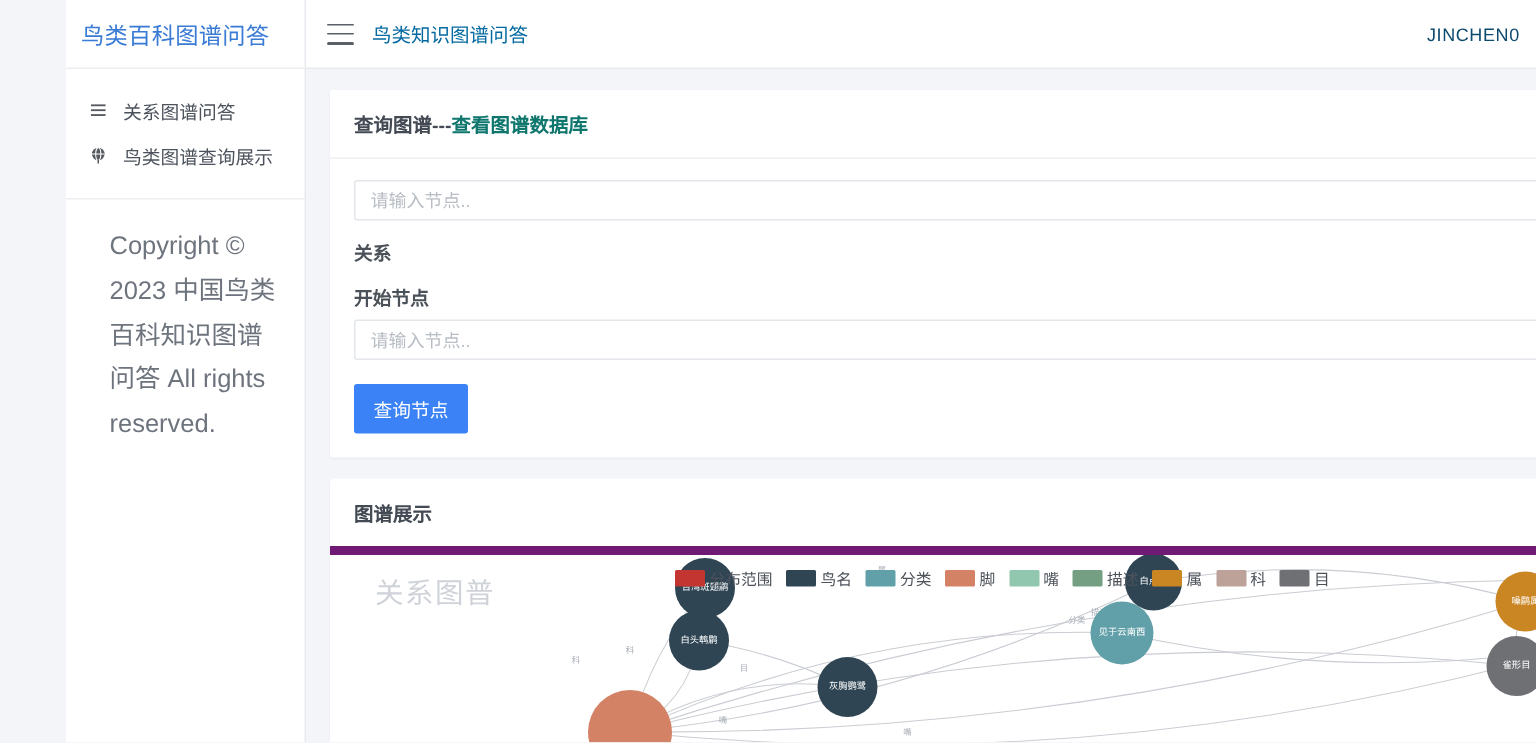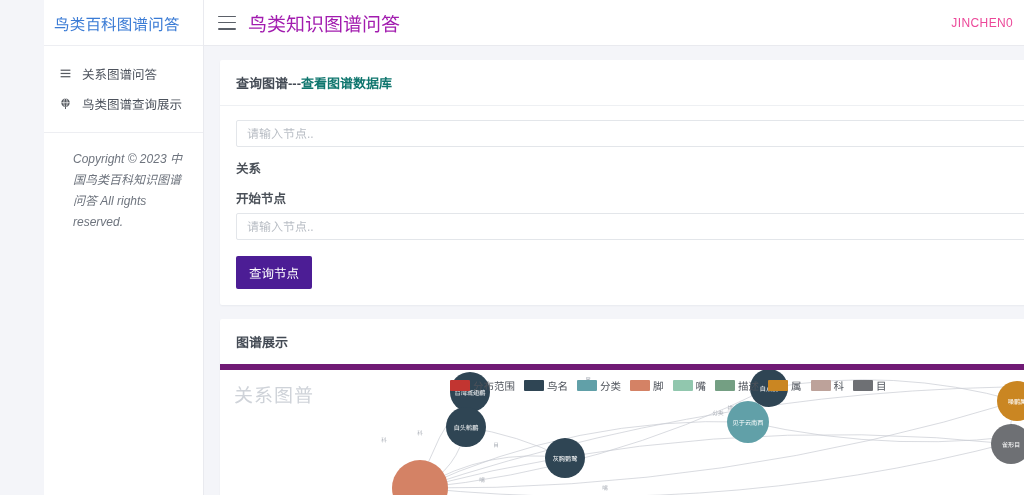--- a/index.html
+++ b/index.html
@@ -76,24 +76,23 @@
     font-size: 12.5px;
     color: #4c525c;
     white-space: nowrap;
   }
   .sidebar-sep {
     margin: 14px 0 0 0;
     border-top: 1px solid #edeef2;
   }
   .copyright {
     padding: 16px 14px 0 29px;
-    font-size: 12px;
+    font-size: 17px;
     line-height: 1.75;
     color: #6e747e;
-    font-style: italic;
   }
 
   
   .main {
     flex: 1;
     height: 495px;
     display: flex;
     flex-direction: column;
     background: #f4f5f9;
     overflow: hidden;
@@ -120,33 +119,33 @@
   .hamburger span {
     display: block;
     height: 1.5px;
     background: #5b6068;
     border-radius: 1px;
   }
   .hamburger span:nth-child(1) { width: 18px; }
   .hamburger span:nth-child(2) { width: 18px; }
   .hamburger span:nth-child(3) { width: 18px; }
   .topbar-title {
-    font-size: 19px;
-    color: #a21caf;
+    font-size: 13px;
+    color: #0369a1;
   }
   .topbar-right {
     margin-left: auto;
     display: flex;
     align-items: center;
     gap: 14px;
   }
   .topbar-user,
   .topbar-logout {
     font-size: 12px;
-    color: #ec4899;
+    color: #0c4a6e;
     cursor: pointer;
     letter-spacing: 0.4px;
   }
 
   .content {
     flex: 1;
     overflow: hidden;
     padding: 14px 16px 0 16px;
     box-sizing: border-box;
   }
@@ -193,21 +192,21 @@
     border-radius: 2px;
     background: #fff;
     font-family: "Liberation Sans", "DejaVu Sans", sans-serif;
     outline: none;
   }
   .form-input::placeholder { color: #b9bec5; }
 
   .btn-primary {
     display: inline-block;
     margin-top: 5px;
-    background: #4c1d95;
+    background: #3b82f6;
     color: #ffffff;
     border: none;
     border-radius: 2px;
     padding: 7px 13px;
     font-size: 12.5px;
     cursor: pointer;
     font-family: "Liberation Sans", "DejaVu Sans", sans-serif;
   }
 
   
@@ -225,21 +224,21 @@
     overflow: hidden;
     background: #ffffff;
   }
   .graph-svg {
     position: absolute;
     left: 0;
     top: 0;
   }
   .watermark {
     position: absolute;
-    left: 14px;
+    left: 30px;
     top: 10px;
     font-size: 19px;
     color: #cfd3d9;
     letter-spacing: 1px;
     user-select: none;
   }
 
   
   .legend {
     position: absolute;

